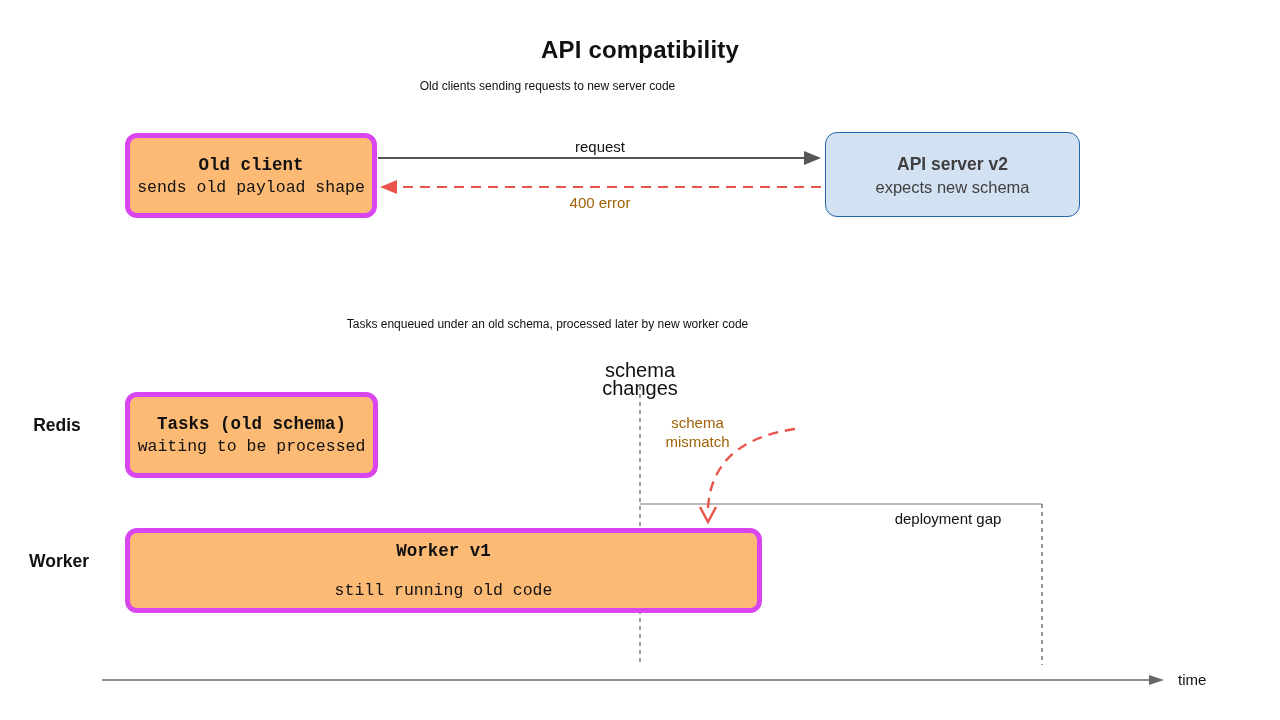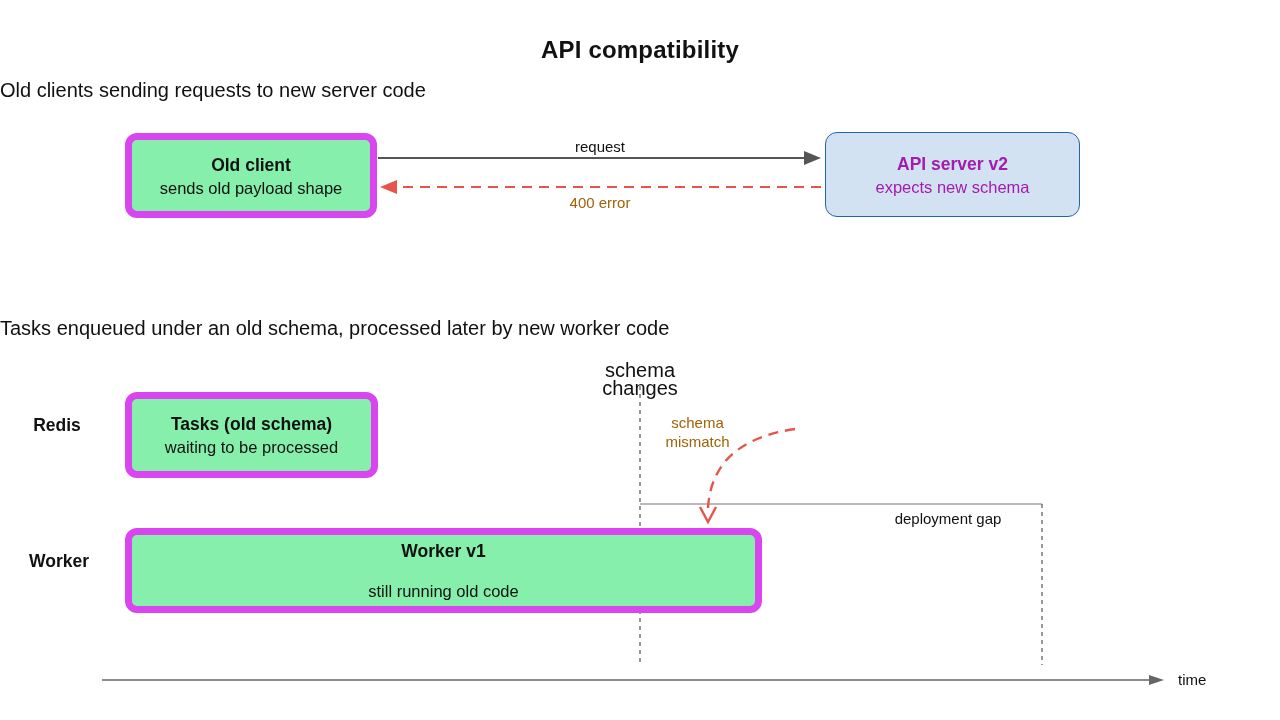--- a/index.html
+++ b/index.html
@@ -3,25 +3,25 @@
 <meta charset="utf-8">
 <style>
   html,body{margin:0;padding:0;background:#ffffff;}
   .canvas{
     position:relative;width:1280px;height:720px;background:#ffffff;overflow:hidden;
     font-family:"Liberation Sans","DejaVu Sans",sans-serif;color:#111111;
   }
   .overlay{position:absolute;left:0;top:0;width:1280px;height:720px;}
   .section-title{position:absolute;left:0;width:1280px;text-align:center;
     font-size:24px;font-weight:700;letter-spacing:.2px;}
-  .section-subtitle{position:absolute;left:0;width:1095px;font-size:20px;}
+  .section-subtitle{position:absolute;left:0;width:1095px;text-align:center;font-size:12px;}
   .box{position:absolute;box-sizing:border-box;border-radius:12px;
     display:flex;flex-direction:column;align-items:center;justify-content:center;text-align:center;}
-  .box--gray{background:#86efac;border:7px solid #d946ef;}
-  .box--blue{background:#d3e2f2;border:1.5px solid #2266aa;color:#a21caf;text-align:right;}
+  .box--gray{background:#fdba74;border:5px solid #d946ef;font-family:Liberation Mono, monospace;}
+  .box--blue{background:#d3e2f2;border:1.5px solid #2266aa;color:#404040;text-align:right;}
   .box-title{font-weight:700;font-size:17.5px;line-height:24px;}
   .box-sub{font-size:16.5px;line-height:22px;}
   .label{position:absolute;font-size:15px;text-align:center;line-height:18px;}
   .label--red{color:#a16207;}
   .lane-label{position:absolute;font-size:17.5px;font-weight:700;text-align:center;}
 </style>
 </head>
 <body>
 
 <div class="canvas">

